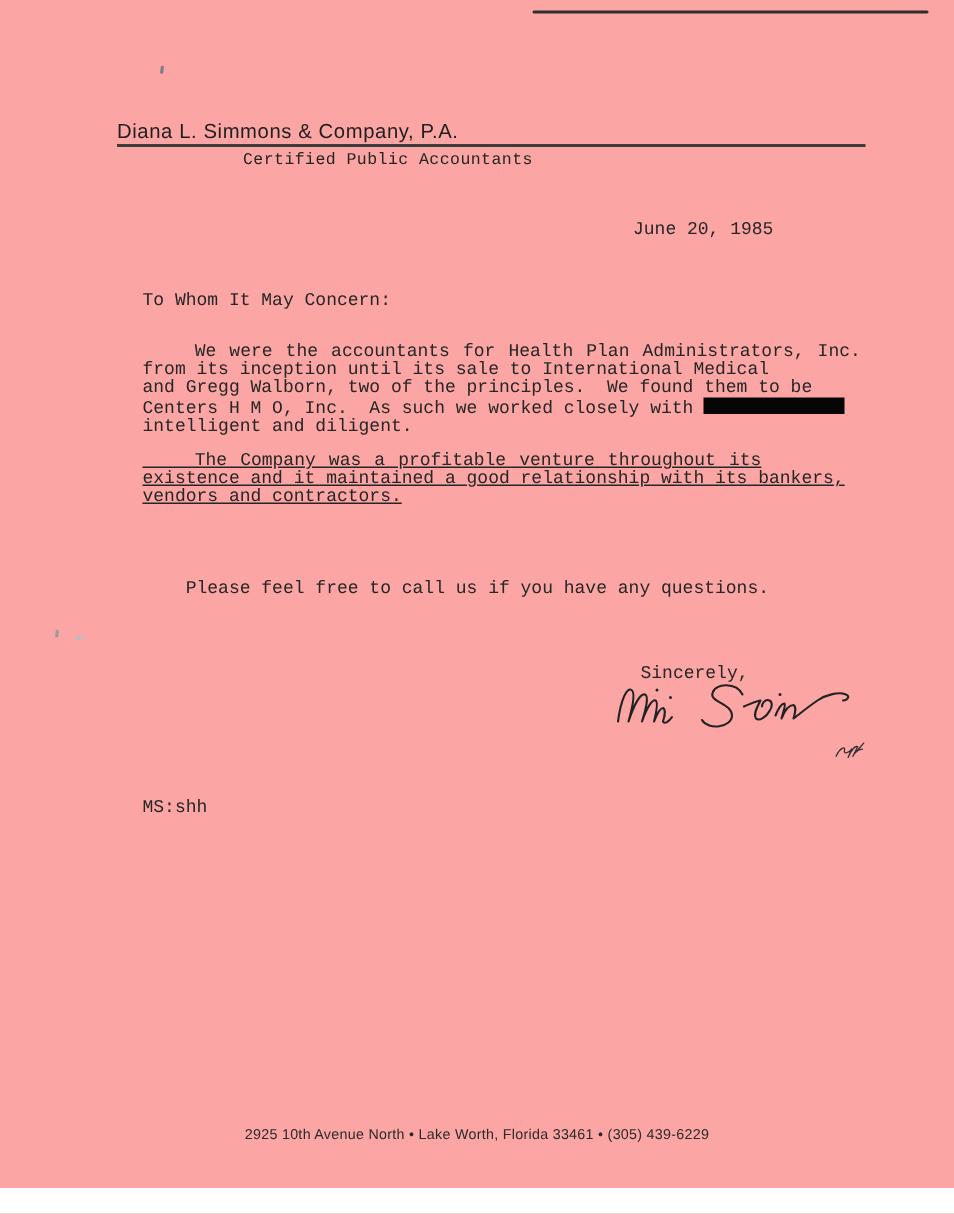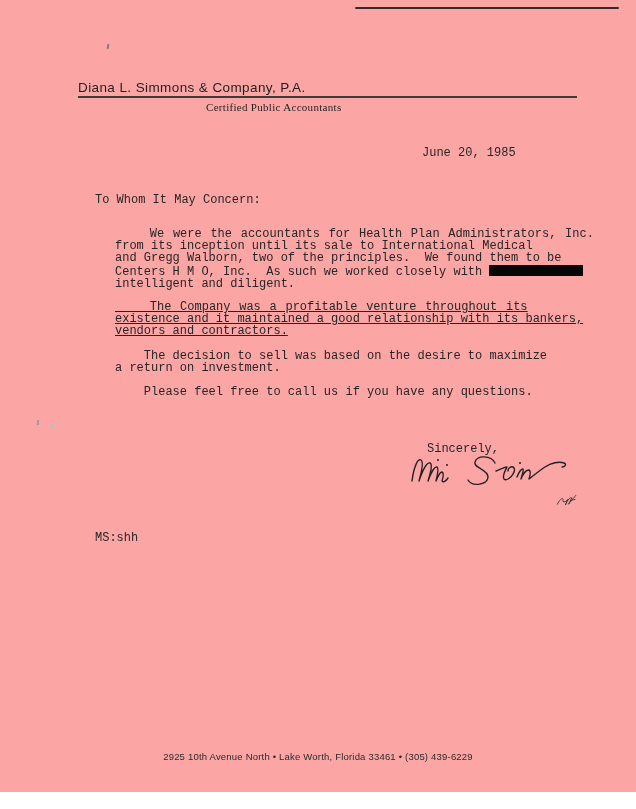--- a/index.html
+++ b/index.html
@@ -20,29 +20,29 @@
 
   
   .company{
     position:absolute;left:78px;top:80px;
     font-family:"Liberation Sans","DejaVu Sans",sans-serif;
     font-size:13.5px;letter-spacing:.4px;color:#1f1f1f;
   }
   .lh-rule{position:absolute;left:78px;top:96px;width:499px;height:2px;background:#3c3c3c;}
   .lh-sub{
     position:absolute;left:162px;top:101px;
-    font-family:Liberation Serif, serif;
-    font-size:11px;letter-spacing:.3px;color:#242424;margin-left:44px;
+    font-family:Liberation Mono, monospace;
+    font-size:11px;letter-spacing:.3px;color:#242424;
   }
 
   
   .mono{font-size:12px;line-height:12.2px;}
   .date-line{position:absolute;left:422px;top:147px;white-space:pre;}
   .salutation{position:absolute;left:95px;top:194px;white-space:pre;}
-  .para{position:absolute;left:95px;margin-left:20px;}
+  .para{position:absolute;left:95px;}
   .p1{top:228px;} .p2{top:301px;text-decoration:underline;} .p3{top:350px;} .p4{top:386px;text-align:center;}
   .line{white-space:pre;}
   .wide{word-spacing:1.5px;}
   .redaction{
     display:inline-block;width:94px;height:11px;background:#060606;
     vertical-align:-1px;
   }
   .closing{position:absolute;left:427px;top:443px;white-space:pre;}
   .typist{position:absolute;left:95px;top:532px;white-space:pre;}
 
@@ -87,24 +87,20 @@
     <div class="line"><span>Centers H M O, Inc.  As such we worked closely with </span><span class="redaction"></span></div>
     <div class="line">intelligent and diligent.</div>
   </div>
 
   <div class="mono para p2">
     <div class="line wide">    The Company was a profitable venture throughout its</div>
     <div class="line">existence and it maintained a good relationship with its bankers,</div>
     <div class="line">vendors and contractors.</div>
   </div>
 
-  <div class="mono para p3">
-    <div class="line">    The decision to sell was based on the desire to maximize</div>
-    <div class="line">a return on investment.</div>
-  </div>
 
   <div class="mono para p4">
     <div class="line">    Please feel free to call us if you have any questions.</div>
   </div>
 
   <div class="mono closing">Sincerely,</div>
 
   <div class="signature" aria-label="Mimi Stein">
     <svg viewBox="0 0 168 42" xmlns="http://www.w3.org/2000/svg">
       <path d="M5,31 C7,16 11,8 14,10 C17,12 14,24 12,31 C16,19 20,12 23,13 C26,14 23,25 21,31 C24,22 28,16 30,17 C32,18 30,27 29,31 C31,26 33,22 35,22 C37,23 36,28 35,31 C36,33 39,31 41,28"></path>

